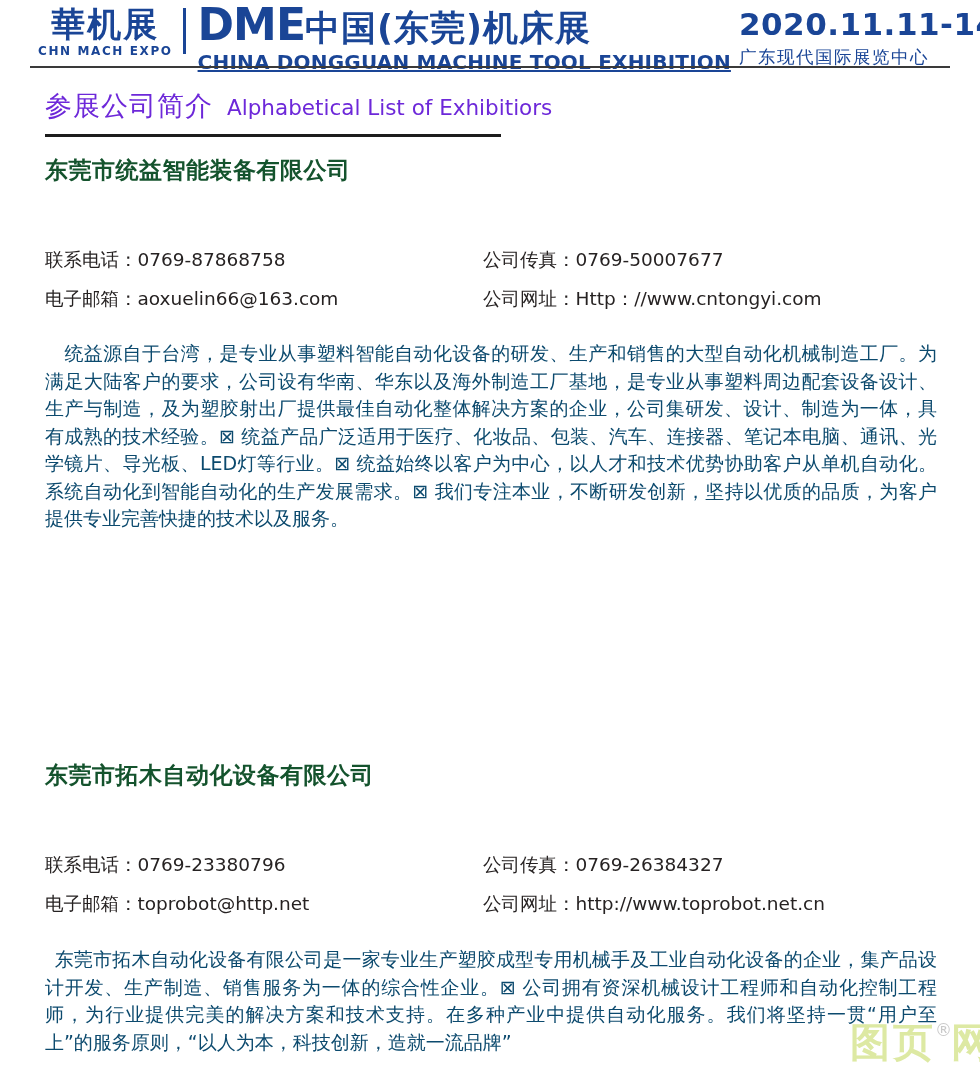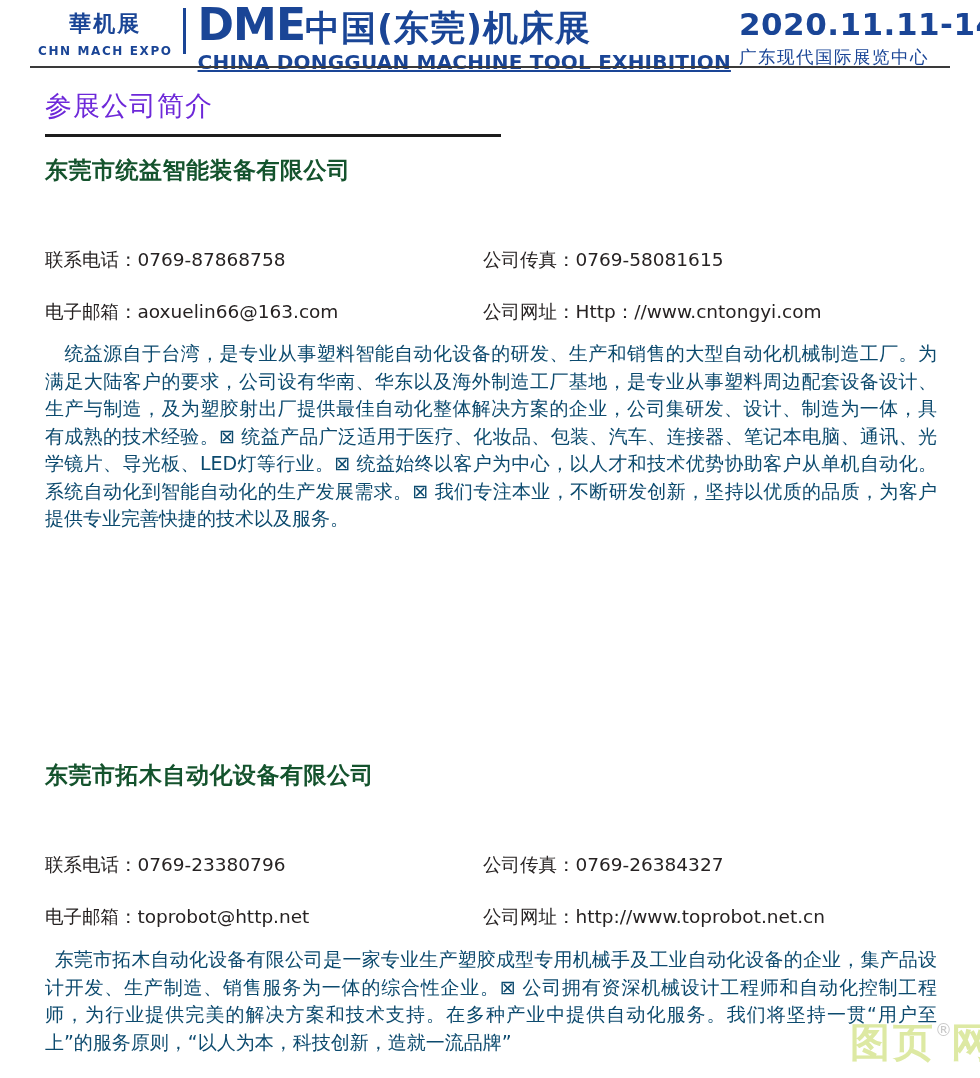--- a/index.html
+++ b/index.html
@@ -15,21 +15,21 @@
   .page { position: relative; width: 980px; height: 1078px; }
 
   
   .hdr {
     position: absolute; top: 5px; left: 38px;
     display: flex; align-items: flex-start;
     color: var(--brand, #1a4596);
     white-space: nowrap;
   }
   .hdr-left { text-align: center; }
-  .expo-cn { font-size: 22px; font-weight: 700; line-height: 38px; letter-spacing: 2px; }
+  .expo-cn { font-size: 34px; font-weight: 700; line-height: 38px; letter-spacing: 2px; }
   .expo-en { font-size: 12px; font-weight: 700; letter-spacing: 1.6px; margin-top: 1px; }
   .hdr-divider { width: 3px; height: 46px; background: var(--brand, #1a4596); margin: 3px 12px 0 10px; }
   .hdr-mid .row1 { display: flex; align-items: baseline; }
   .dme { font-size: 44px; font-weight: 900; letter-spacing: -1px; line-height: 40px; }
   .title-cn { font-size: 35px; font-weight: 700; line-height: 40px; letter-spacing: 1px; }
   .title-en { font-size: 20px; font-weight: 600; letter-spacing: 0.2px; margin-top: 2px; text-decoration: underline; }
   .hdr-right { margin-left: 8px; }
   .date { font-size: 31px; font-weight: 800; line-height: 38px; letter-spacing: 0.5px; }
   .venue { font-size: 17.5px; font-weight: 400; letter-spacing: 1.5px; margin-top: 2px; }
   .hdr-rule { position: absolute; top: 66px; left: 30px; width: 920px; height: 2px; background: #3a3a3a; }
@@ -43,21 +43,21 @@
   .section-en { font-size: 21.5px; font-weight: 500; }
   .title-rule { position: absolute; top: 134px; left: 45px; width: 456px; height: 3px; background: #1c1c1c; }
 
   
   .company-name { position: absolute; left: 45px; font-size: 23px; font-weight: 800; color: #14532d; letter-spacing: 0.5px; }
   .name-1 { top: 155px; }
   .name-2 { top: 760px; }
 
   .contacts {
     position: absolute; left: 45px; width: 892px;
-    display: grid; grid-template-columns: 438px 1fr; row-gap: 27px;
+    display: grid; grid-template-columns: 438px 1fr; row-gap: 14px;
     font-size: 18.5px; color: #262222;
   }
   .contacts-1 { top: 247px; }
   .contacts-2 { top: 852px; }
   .contact { white-space: nowrap; }
 
   .desc {
     position: absolute; left: 45px; width: 892px;
     font-size: 19px; line-height: 27.5px;
     text-align: justify; color: #0c4a6e;
@@ -97,30 +97,31 @@
     </div>
     <div class="hdr-right">
       <div class="date">2020.11.11-14</div>
       <div class="venue">广东现代国际展览中心</div>
     </div>
   </header>
   <div class="hdr-rule"></div>
 
   <div class="section-head">
     <span class="section-cn">参展公司简介</span>
+    <span class="section-en">Alphabetical List of Exhibitiors</span>
   </div>
   <div class="title-rule"></div>
 
   <h2 class="company-name name-1">东莞市统益智能装备有限公司</h2>
   <div class="contacts contacts-1">
     <div class="contact">
       <span>联系电话：</span><span>0769-87868758</span>
     </div>
     <div class="contact">
-      <span>公司传真：</span><span>0769-58081615</span>
+      <span>公司传真：</span><span>0769-50007677</span>
     </div>
     <div class="contact">
       <span>电子邮箱：</span><span>aoxuelin66@163.com</span>
     </div>
     <div class="contact">
       <span>公司网址：</span><span>Http：//www.cntongyi.com</span>
     </div>
   </div>
   <p class="desc desc-1">　统益源自于台湾，是专业从事塑料智能自动化设备的研发、生产和销售的大型自动化机械制造工厂。为满足大陆客户的要求，公司设有华南、华东以及海外制造工厂基地，是专业从事塑料周边配套设备设计、生产与制造，及为塑胶射出厂提供最佳自动化整体解决方案的企业，公司集研发、设计、制造为一体，具有成熟的技术经验。⊠ 统益产品广泛适用于医疗、化妆品、包装、汽车、连接器、笔记本电脑、通讯、光学镜片、导光板、LED灯等行业。⊠ 统益始终以客户为中心，以人才和技术优势协助客户从单机自动化。系统自动化到智能自动化的生产发展需求。⊠ 我们专注本业，不断研发创新，坚持以优质的品质，为客户提供专业完善快捷的技术以及服务。</p>
 

